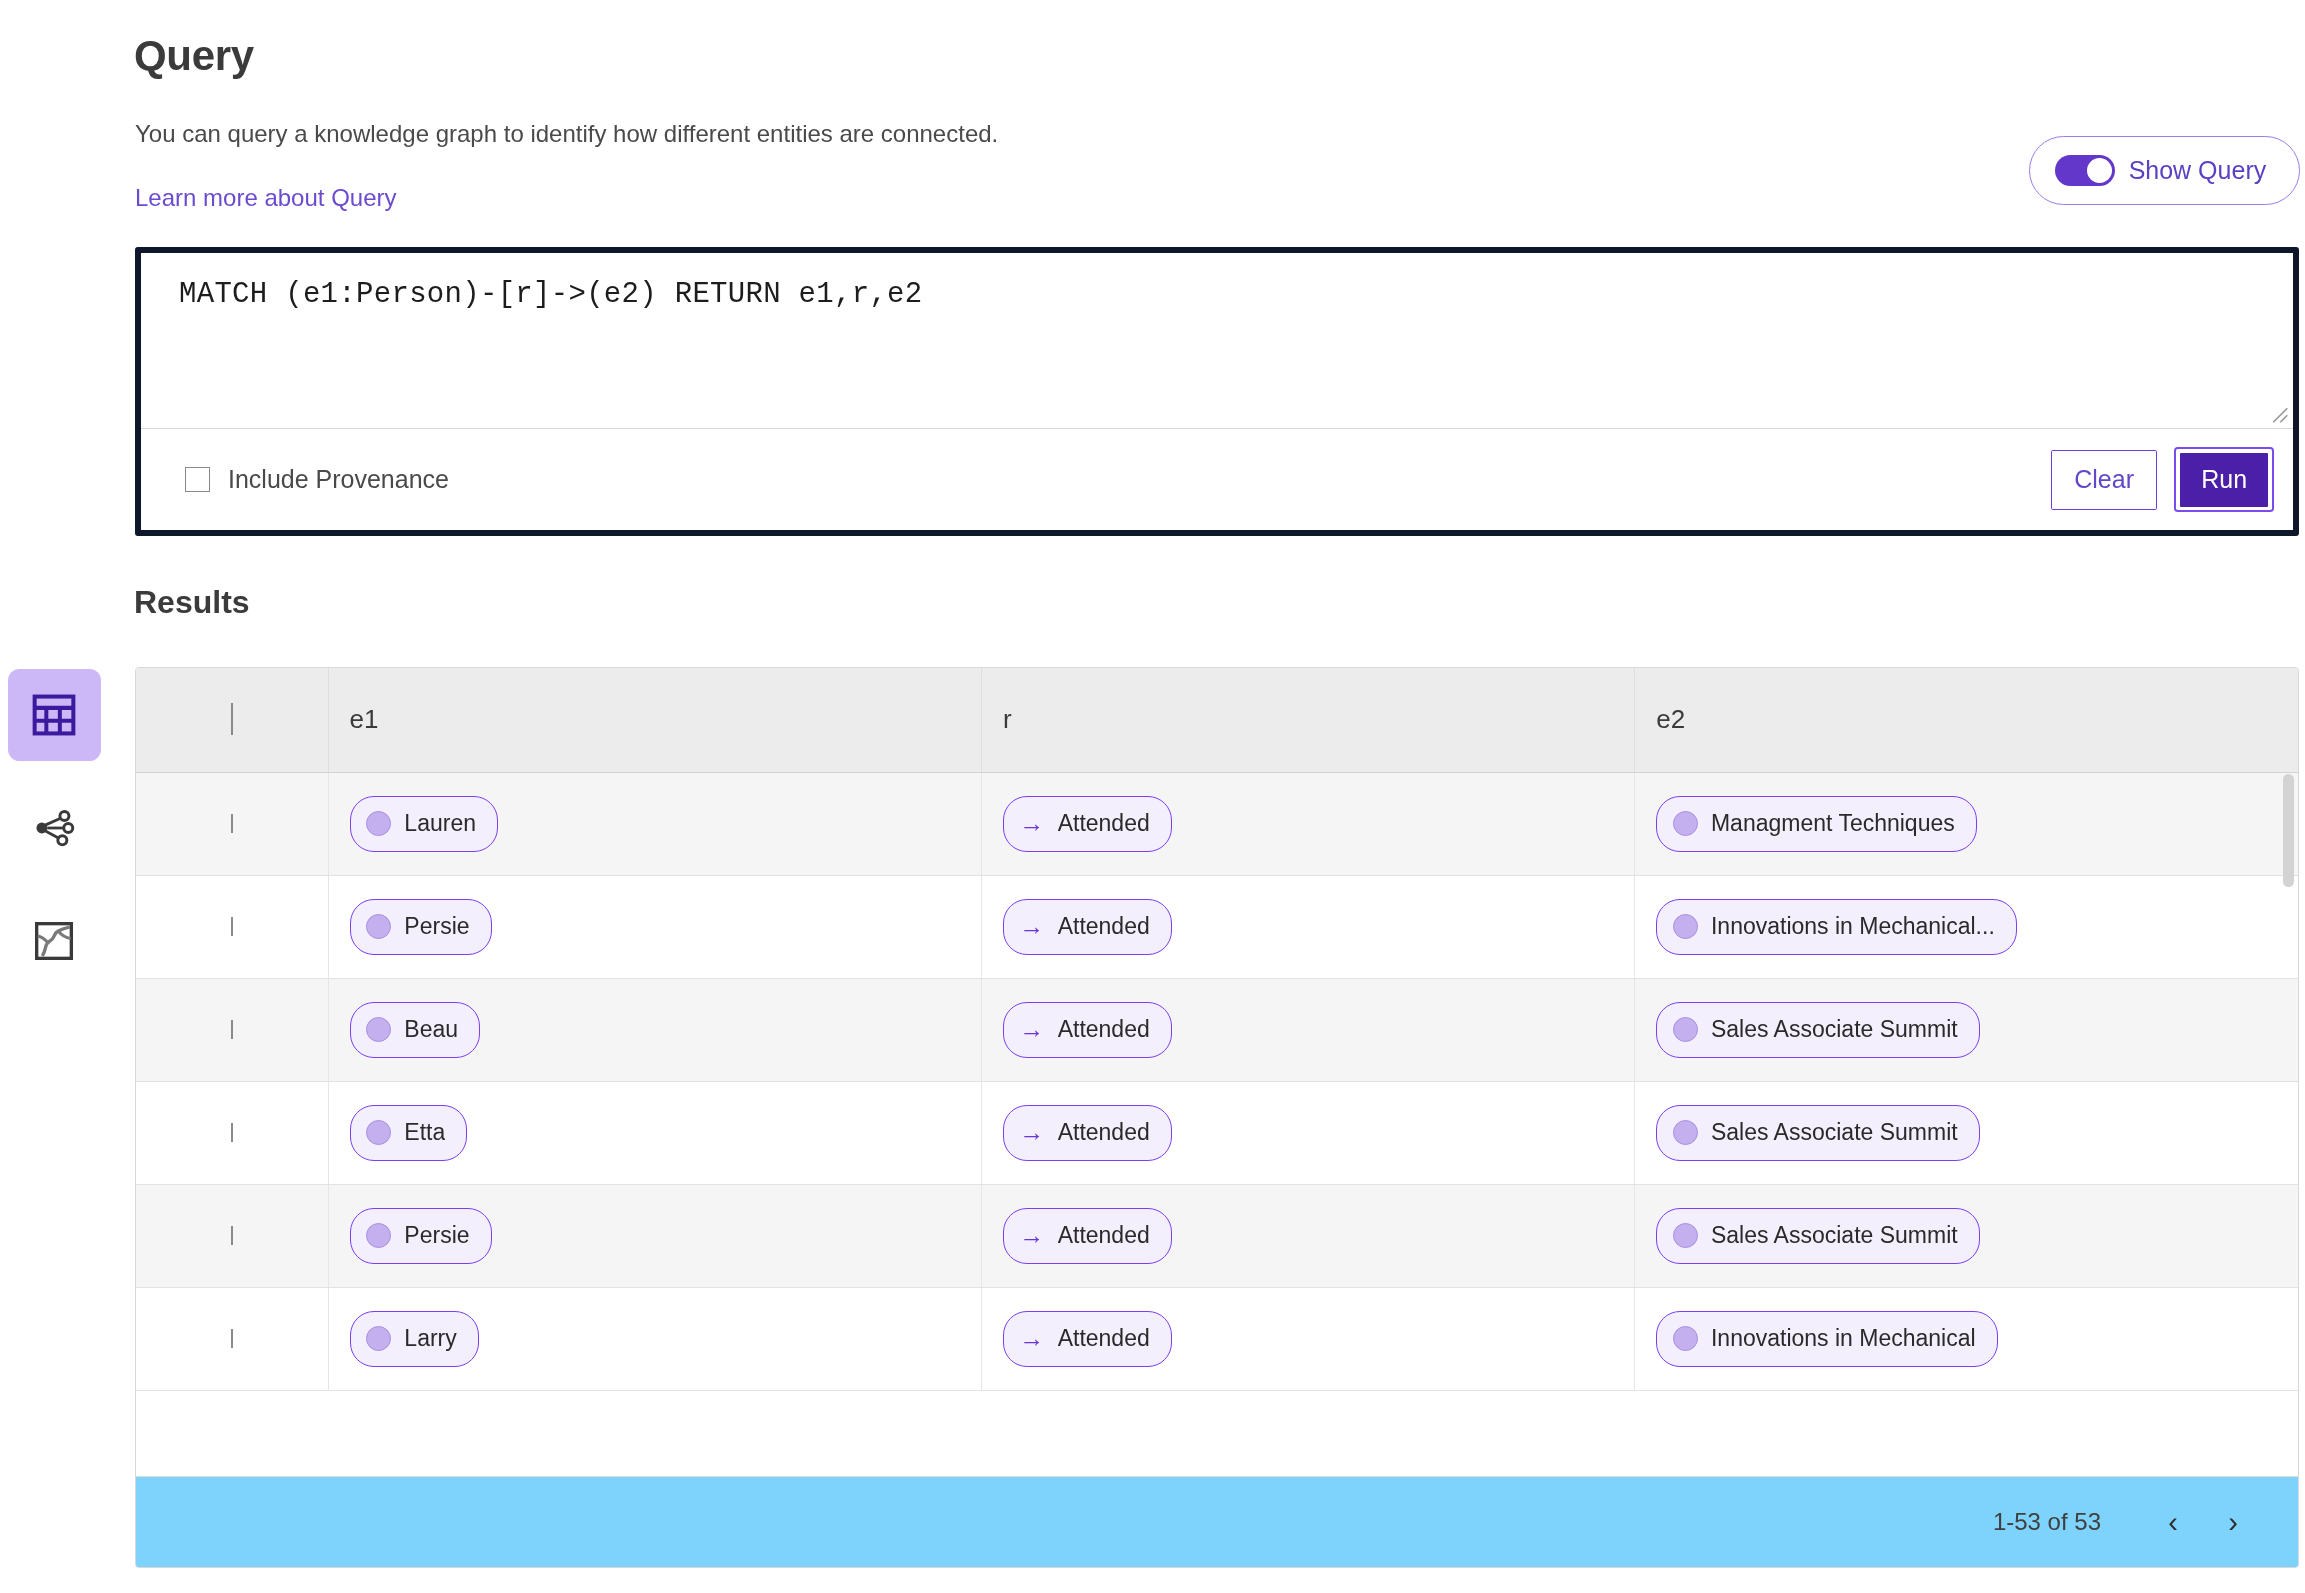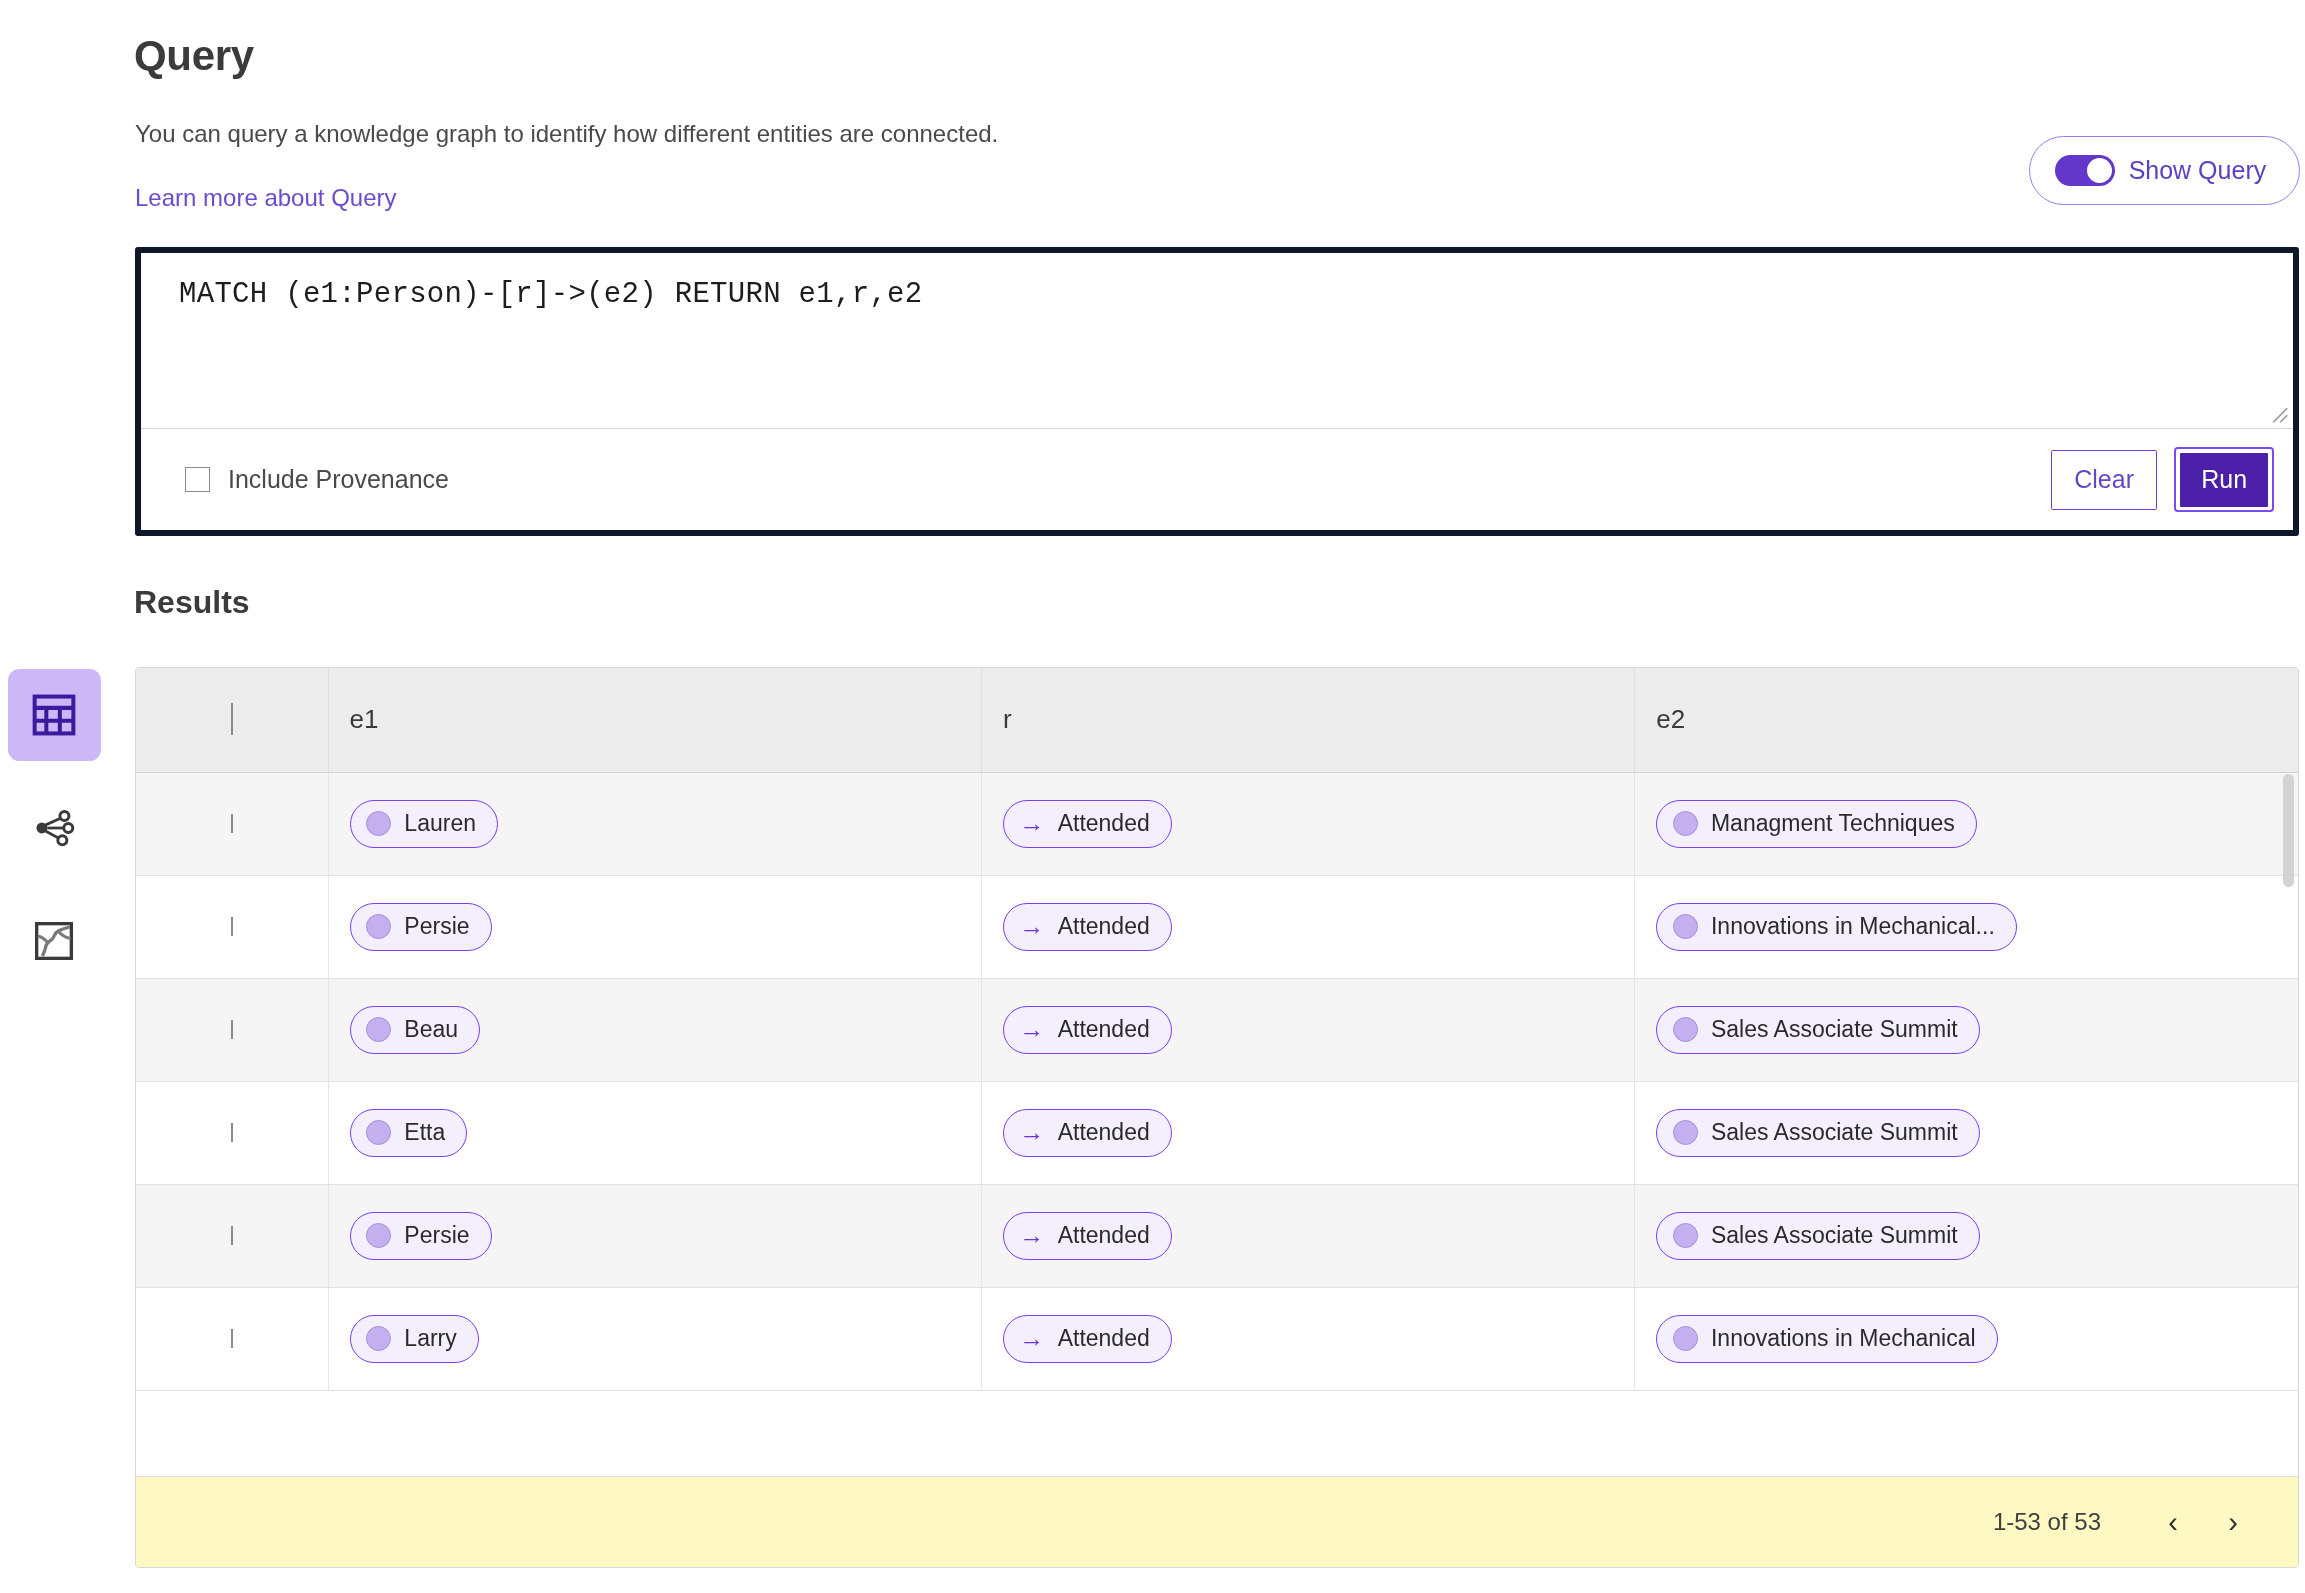--- a/index.html
+++ b/index.html
@@ -255,21 +255,21 @@
   }
   table.results tbody td.chkcol { padding-left: 0; text-align: center; }
   table.results tbody td:last-child { border-right: none; }
   table.results tbody tr:nth-child(odd)  { background: #f5f5f5; }
   table.results tbody tr:nth-child(even) { background: #ffffff; }
 
   .chip {
     display: inline-flex;
     align-items: center;
     gap: 13.4px;
-    height: 48px;
+    height: 56px;
     padding: 0 21px 0 15.4px;
     border: 1.9px solid #7b3ff0;
     border-radius: 24px;
     background: #f3effd;
     font-size: 23px;
     color: #2a2a2a;
     white-space: nowrap;
     max-width: 100%;
     overflow: hidden;
     cursor: pointer;
@@ -304,21 +304,21 @@
     border-radius: 5.8px;
     background: #d3d3d3;
     cursor: pointer;
   }
 
   .pager {
     position: absolute;
     left: 0; bottom: 0;
     width: 100%;
     height: 91px;
-    background: #fef9c3;
+    background: #7dd3fc;
     border-top: 1px solid #dcdcdc;
     display: flex;
     align-items: center;
     justify-content: flex-end;
     padding-right: 35px;
     gap: 0;
   }
   .pager-range {
     font-size: 24px;
     color: #3f3f3f;

